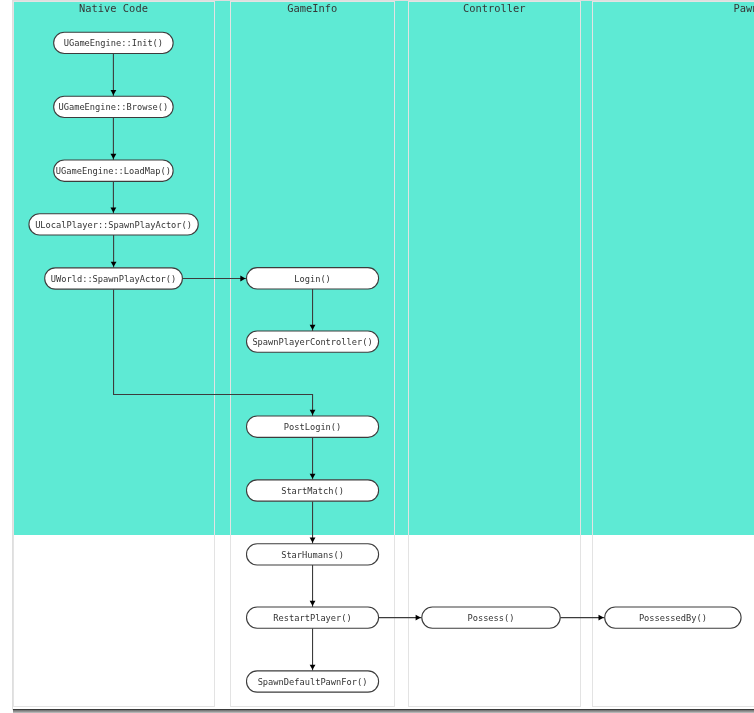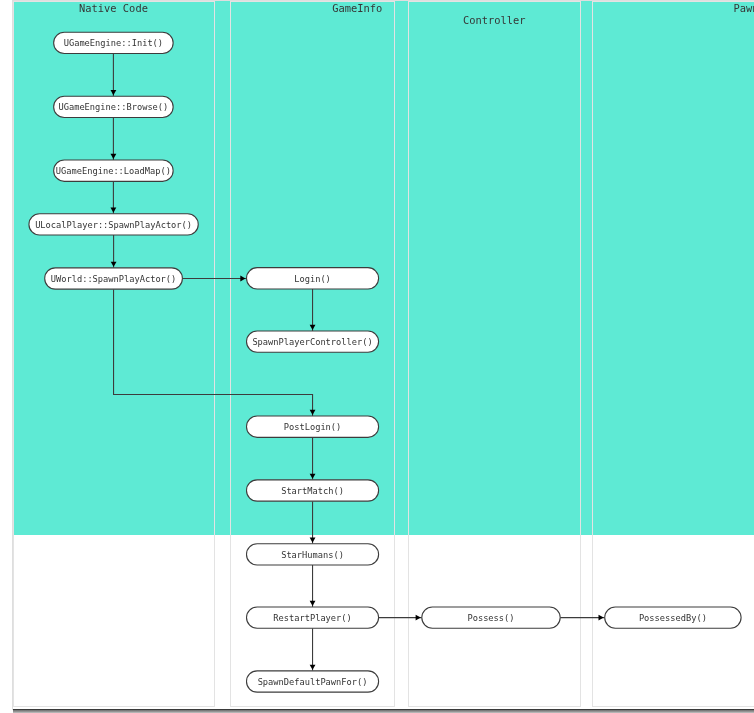--- a/index.html
+++ b/index.html
@@ -29,23 +29,23 @@
 <body>
 
 <div id="page">
   <div id="shadow"></div>
   <div id="shadow2"></div>
   <div id="frame"></div>
   <div id="lanes">
       <div class="lane" style="left: 0.5px; top: 0.5px; width: 202px; height: 706.5px;"></div>
       <div class="lane-title" style="left: 0.5px; top: 2px; width: 202px;">Native Code</div>
       <div class="lane" style="left: 218px; top: 0.5px; width: 164.5px; height: 706.5px;"></div>
-      <div class="lane-title" style="left: 218px; top: 2px; width: 164.5px; padding-left: 45px;">GameInfo</div>
+      <div class="lane-title" style="left: 218px; top: 2px; width: 164.5px;">GameInfo</div>
       <div class="lane" style="left: 396px; top: 0.5px; width: 172.5px; height: 706.5px;"></div>
-      <div class="lane-title" style="left: 396px; top: 2px; width: 172.5px; margin-top: 12px;">Controller</div>
+      <div class="lane-title" style="left: 396px; top: 2px; width: 172.5px;">Controller</div>
       <div class="lane" style="left: 579.5px; top: 0.5px; width: 167px; height: 706.5px;"></div>
       <div class="lane-title" style="left: 579.5px; top: 2px; width: 167px; text-align: right;">Pawn</div>
     </div>
   <svg id="diagram" width="751" height="710">
     <g id="edges-layer">
         <g>
           <path class="edge" d="M101.4 53.55 L101.4 96.25"></path>
           <path d="M98.5 90.05 L104.30000000000001 90.05 L101.4 95.25 Z" fill="#000000" stroke="none"></path>
         </g>
         <g>

